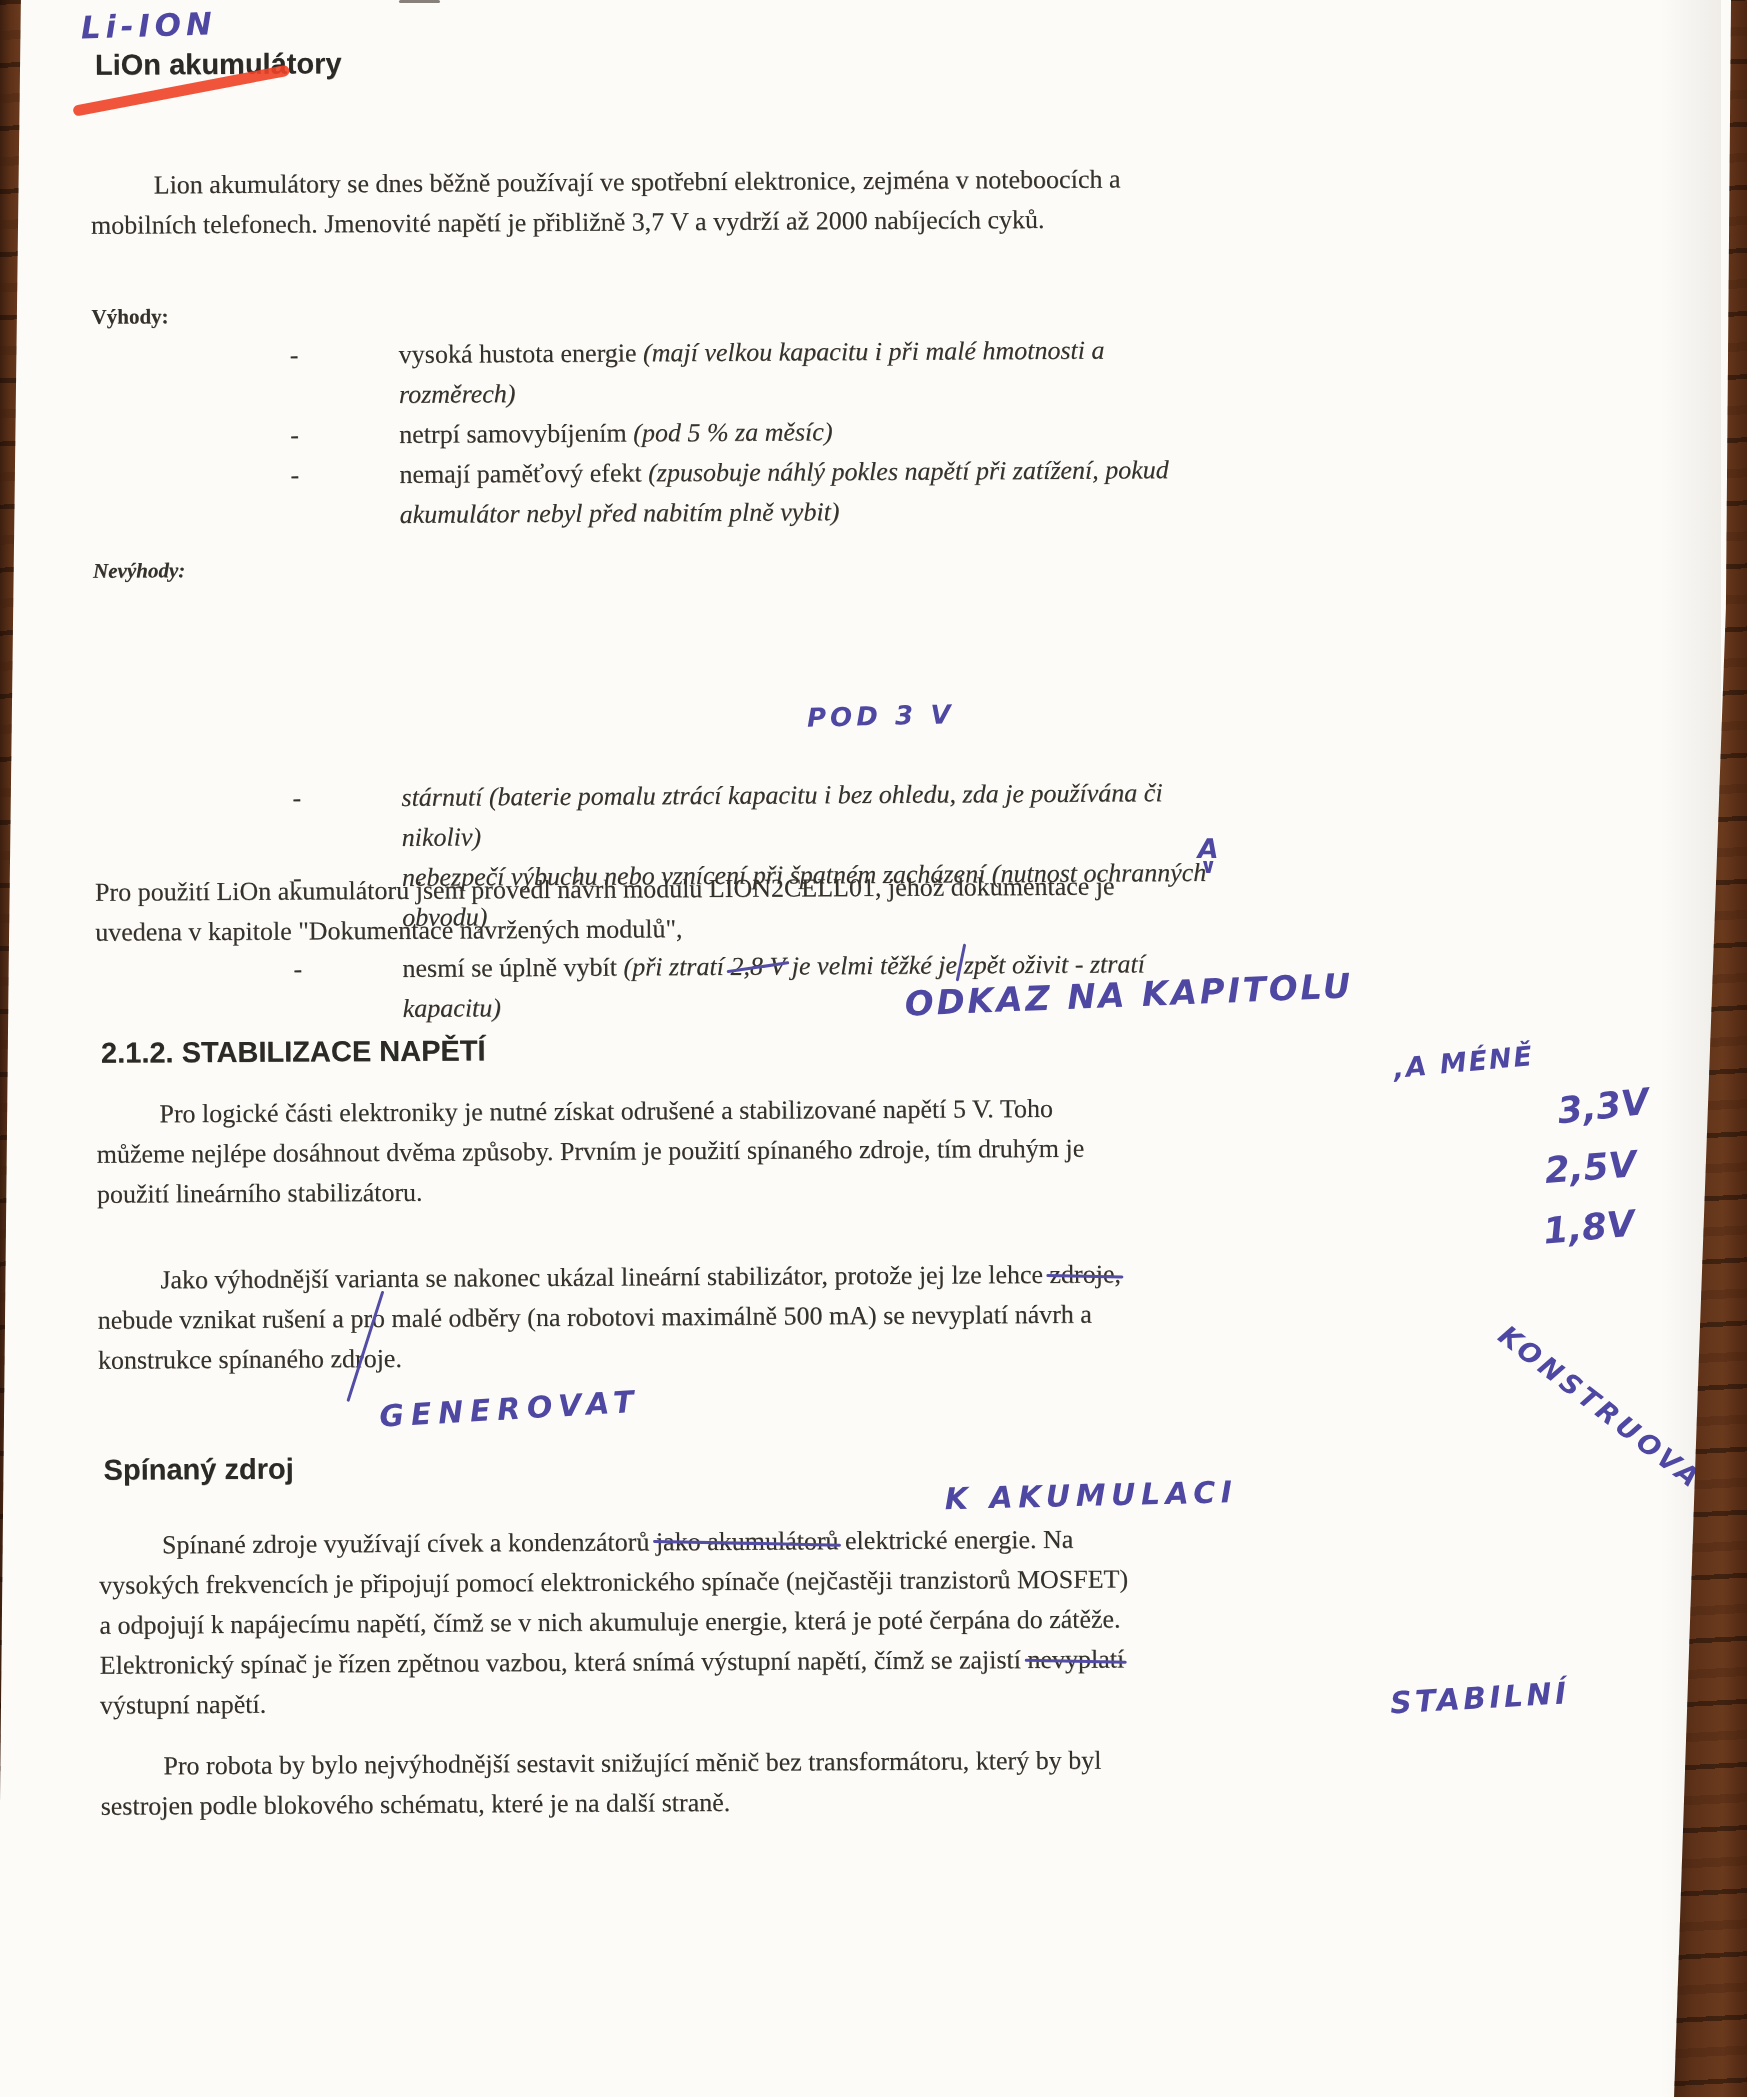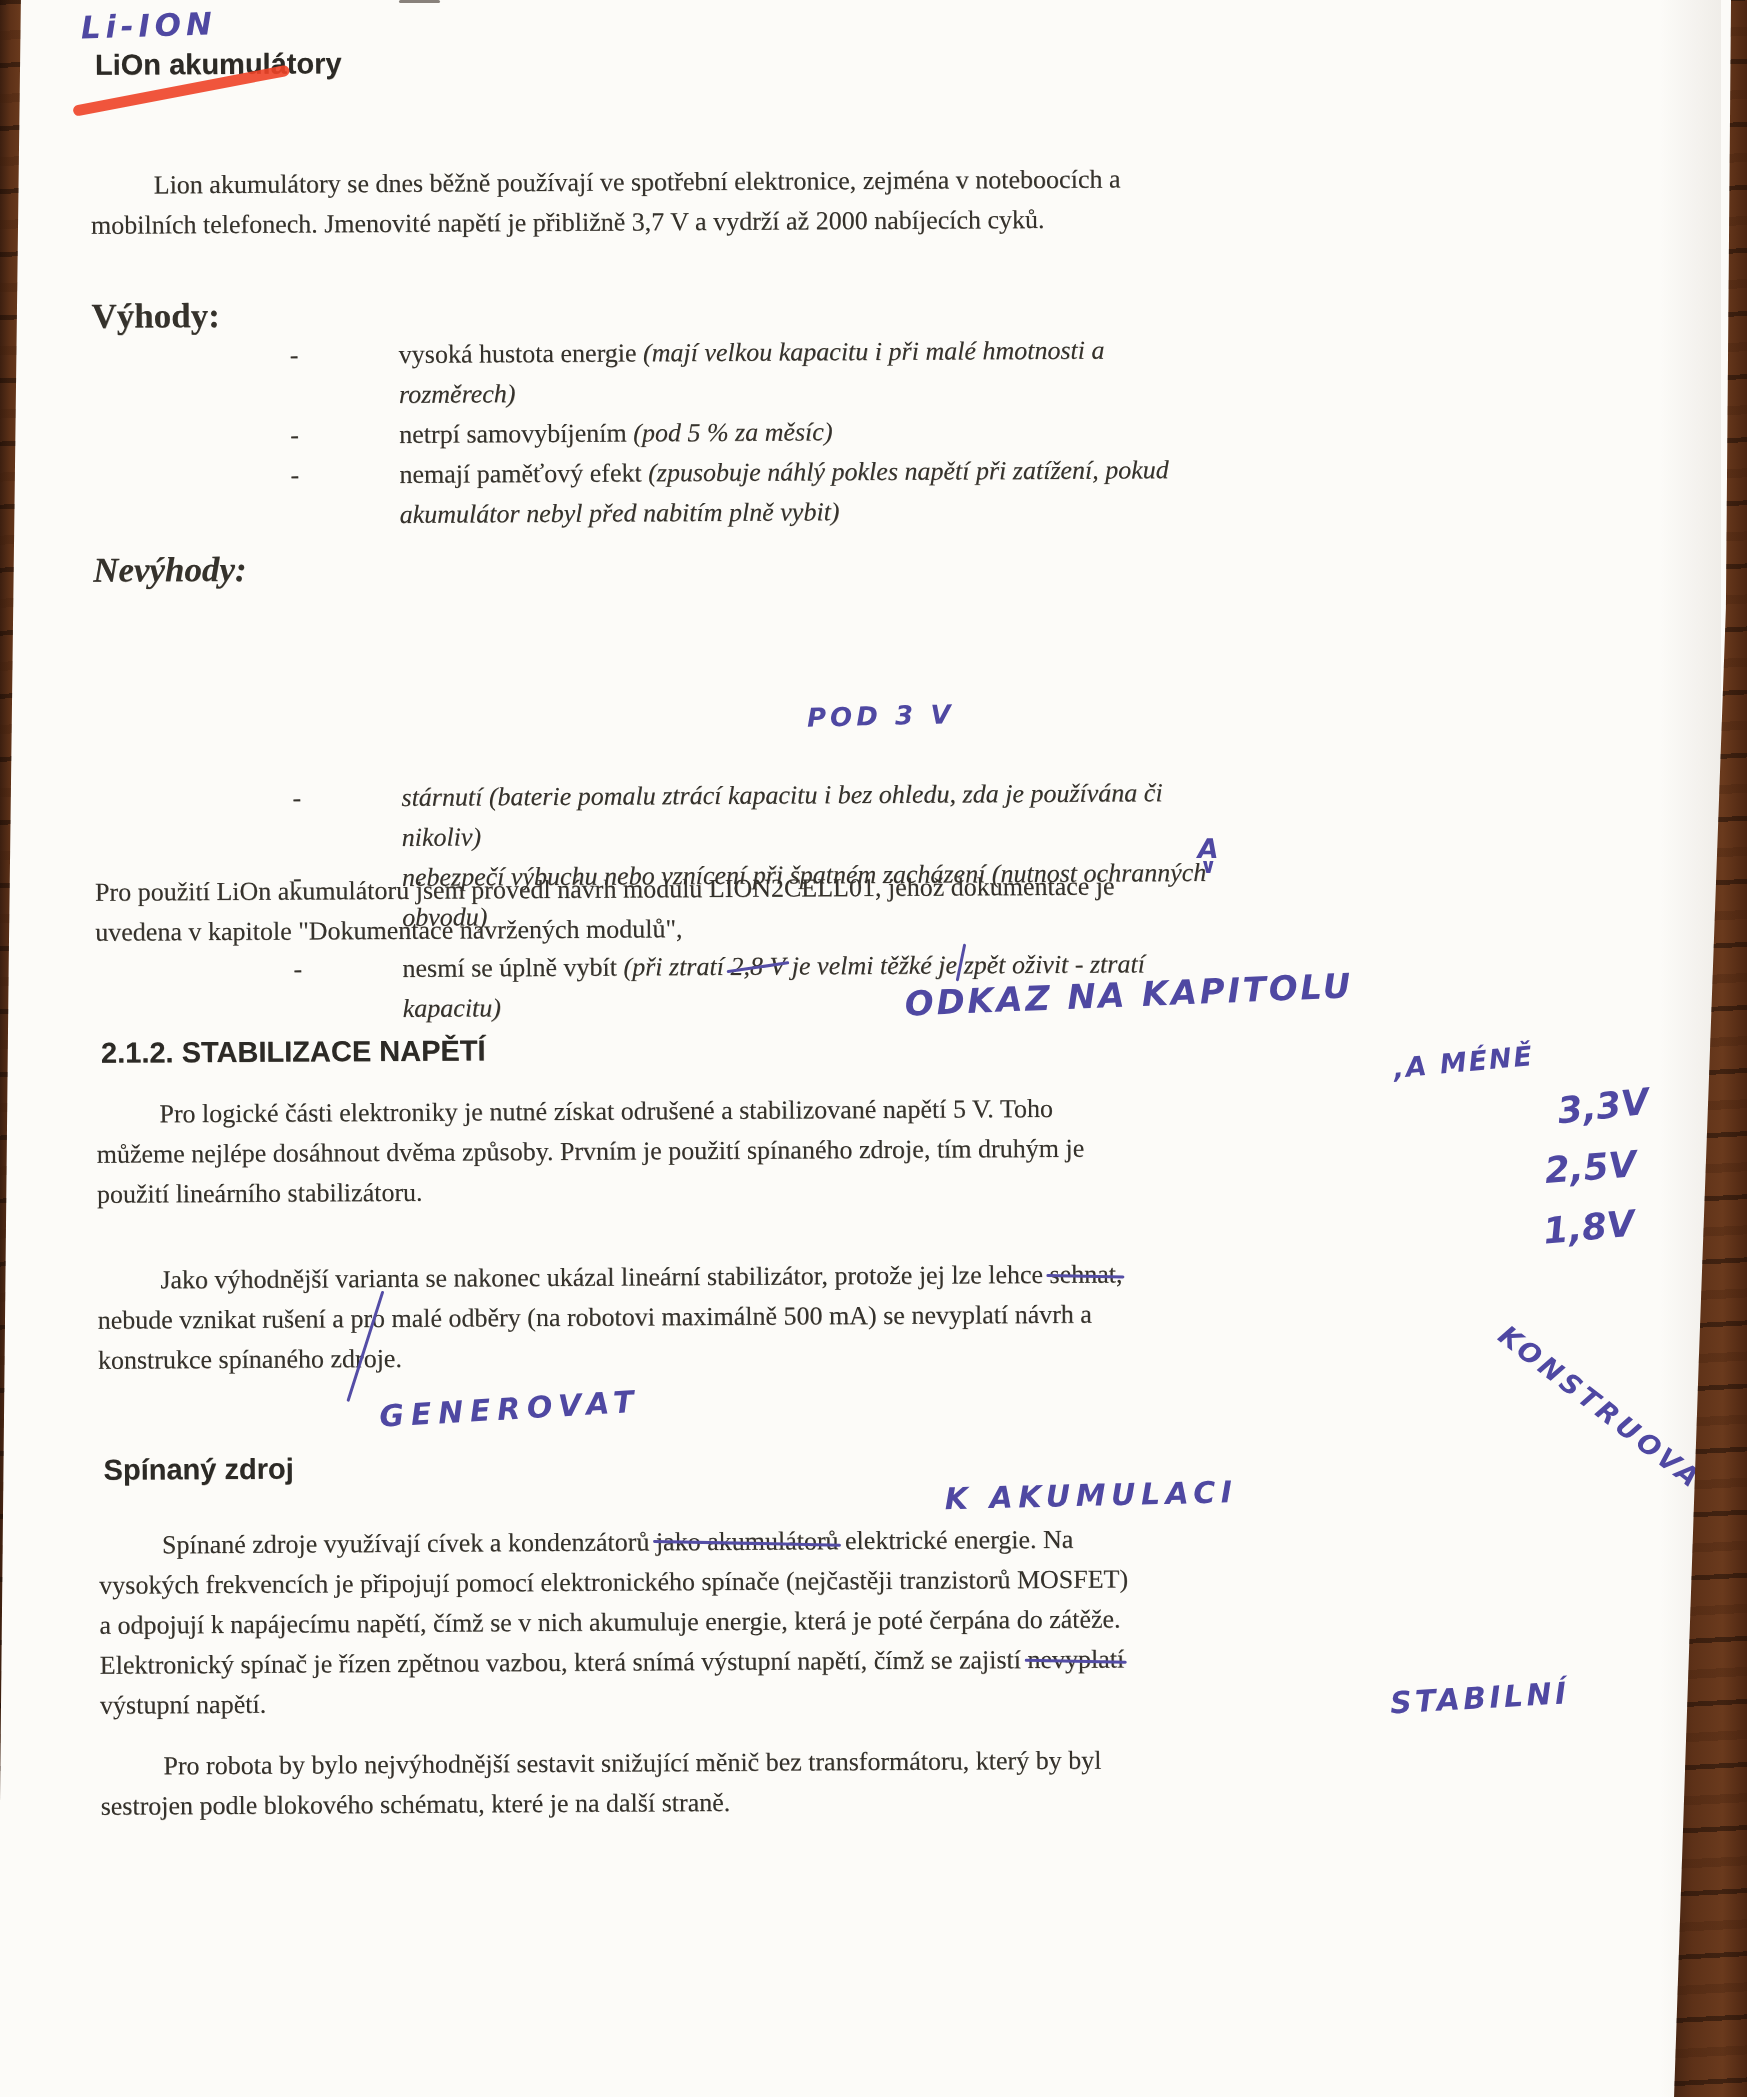--- a/index.html
+++ b/index.html
@@ -21,21 +21,21 @@
            text-shadow:0.3px 0.3px 0.5px rgba(70,62,52,.45);}
 
   .blk{position:absolute;left:96px;}
   .line{height:40px;line-height:40px;font-size:26px;white-space:nowrap;}
   .fl{padding-left:63px;}           
   .it{font-style:italic;}
   .gap{margin-top:11px;}
 
   .h-sans{position:absolute;font-family:"Liberation Sans",sans-serif;font-weight:bold;
           font-size:29px;color:#2c2a26;white-space:nowrap;}
-  .h-serif{font-weight:bold;font-size:35px;height:40px;line-height:40px;white-space:nowrap;}
+  .h-serif{font-weight:bold;font-size:21px;height:40px;line-height:40px;white-space:nowrap;}
 
   .bullets{position:relative;}
   .bullet-line{position:relative;}
   .dash{position:absolute;left:198px;top:0;width:41px;text-align:left;}
 
   
   .hw{position:absolute;font-family:"DejaVu Sans",sans-serif;font-style:italic;
       color:#4f48a2;white-space:nowrap;text-shadow:none;font-weight:bold;}
 
   
@@ -128,21 +128,21 @@
       <div class="line">můžeme nejlépe dosáhnout dvěma způsoby. Prvním je použití spínaného zdroje, tím druhým je</div>
       <div class="line">použití lineárního stabilizátoru.</div>
     </div>
 
     <div class="hw" style="left:1393px;top:1050px;font-size:27px;letter-spacing:2px;transform:rotate(-5deg);">,A MÉNĚ</div>
     <div class="hw" style="left:1557px;top:1090px;font-size:36px;transform:rotate(-6deg);">3,3V</div>
     <div class="hw" style="left:1544px;top:1151px;font-size:36px;transform:rotate(-4deg);">2,5V</div>
     <div class="hw" style="left:1542px;top:1211px;font-size:36px;transform:rotate(-5deg);">1,8V</div>
 
     <div class="blk" style="top:1256px;">
-      <div class="line fl"><span>Jako výhodnější varianta se nakonec ukázal lineární stabilizátor, protože jej lze lehce </span><span class="st-h">sehnat,</span></div>
+      <div class="line fl"><span>Jako výhodnější varianta se nakonec ukázal lineární stabilizátor, protože jej lze lehce </span><span class="st-h">zdroje,</span></div>
       <div class="line">nebude vznikat rušení a pro malé odběry (na robotovi maximálně 500 mA) se nevyplatí návrh a</div>
       <div class="line">konstrukce spínaného zdroje.</div>
     </div>
     <div class="blue-diag" id="vznikat-line"></div>
     <div class="hw" style="left:377px;top:1389px;font-size:30px;letter-spacing:6.8px;transform:rotate(-3deg);">GENEROVAT</div>
     <div class="hw" style="left:1510px;top:1323px;font-size:27px;letter-spacing:4.1px;transform:rotate(38deg);transform-origin:left top;">KONSTRUOVAT</div>
 
     <div class="h-sans" style="left:101px;top:1449px;">Spínaný zdroj</div>
     <div class="hw" style="left:942px;top:1479px;font-size:30px;letter-spacing:5.5px;transform:rotate(-1deg);">K AKUMULACI</div>
     <div class="blk" style="top:1521px;">

